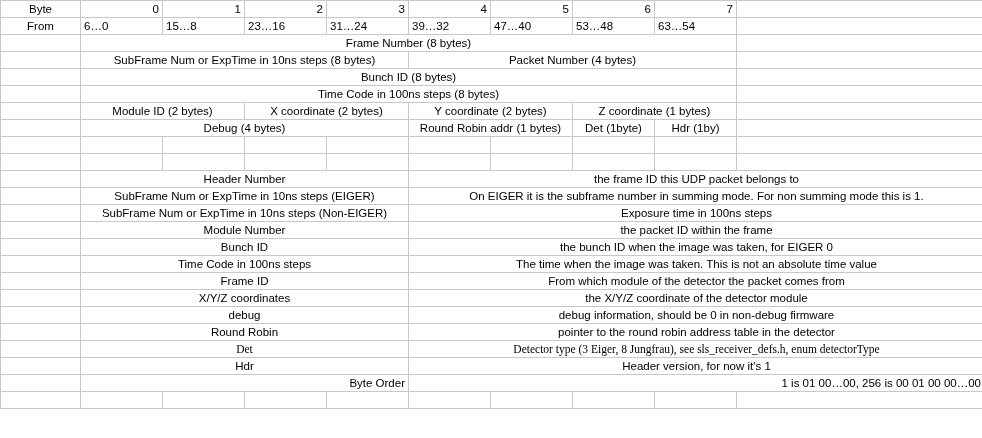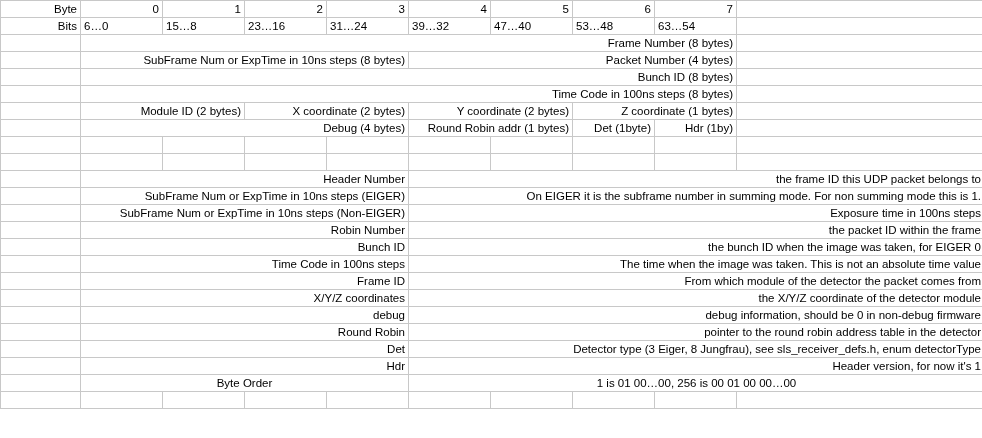--- a/index.html
+++ b/index.html
@@ -31,44 +31,44 @@
     padding: 0 3px;
     vertical-align: middle;
     white-space: nowrap;
     overflow: hidden;
     font-size: 11.5px;
     line-height: 15px;
   }
   td.blank {
     border: 1px solid #c8c8c8;
   }
-  .c { text-align: center; }
-  .l { text-align: right; }
+  .c { text-align: right; }
+  .l { text-align: center; }
   
   td.pk {
     border: 1px solid #000000;
-    text-align: right;
+    text-align: center;
   }
   
   td.byteno {
     border: 1px solid #c8c8c8;
     text-align: right;
   }
   td.bits {
     border: 1px solid #c8c8c8;
     text-align: left;
   }
   td.emphfull {
     border-top: 2px solid #000000;
     border-bottom: 2px solid #000000;
     border-left: 1px solid #c8c8c8;
     border-right: 1px solid #c8c8c8;
   }
   td.tall { height: 22px; }
-  td.tall2 { height: 24px; }
+  td.tall2 { height: 24px; font-family: Liberation Serif, serif; }
 </style>
 </head>
 <body>
 
 <div class="sheet">
   <table class="grid">
     <colgroup>
       <col style="width:80px">
       <col style="width:82px">
       <col style="width:82px">
@@ -89,21 +89,21 @@
         <td class="byteno">2</td>
         <td class="byteno">3</td>
         <td class="byteno">4</td>
         <td class="byteno">5</td>
         <td class="byteno">6</td>
         <td class="byteno">7</td>
         <td class="blank"></td>
       </tr>
 
       <tr>
-        <td class="l">Bits</td>
+        <td class="l">From</td>
         <td class="bits">6…0</td>
         <td class="bits">15…8</td>
         <td class="bits">23…16</td>
         <td class="bits">31…24</td>
         <td class="bits">39…32</td>
         <td class="bits">47…40</td>
         <td class="bits">53…48</td>
         <td class="bits">63…54</td>
         <td class="blank"></td>
       </tr>
@@ -181,21 +181,21 @@
         <td class="l tall" colspan="4">SubFrame Num or ExpTime in 10ns steps (EIGER)</td>
         <td class="l tall" colspan="5">On EIGER it is the subframe number in summing mode. For non summing mode this is 1.</td>
       </tr>
       <tr>
         <td class="blank"></td>
         <td class="l" colspan="4">SubFrame Num or ExpTime in 10ns steps (Non-EIGER)</td>
         <td class="l" colspan="5">Exposure time in 100ns steps</td>
       </tr>
       <tr>
         <td class="blank"></td>
-        <td class="l" colspan="4">Robin Number</td>
+        <td class="l" colspan="4">Module Number</td>
         <td class="l" colspan="5">the packet ID within the frame</td>
       </tr>
       <tr>
         <td class="blank"></td>
         <td class="l" colspan="4">Bunch ID</td>
         <td class="l emphfull" colspan="5">the bunch ID when the image was taken, for EIGER 0</td>
       </tr>
       <tr>
         <td class="blank"></td>
         <td class="l" colspan="4">Time Code in 100ns steps</td>

